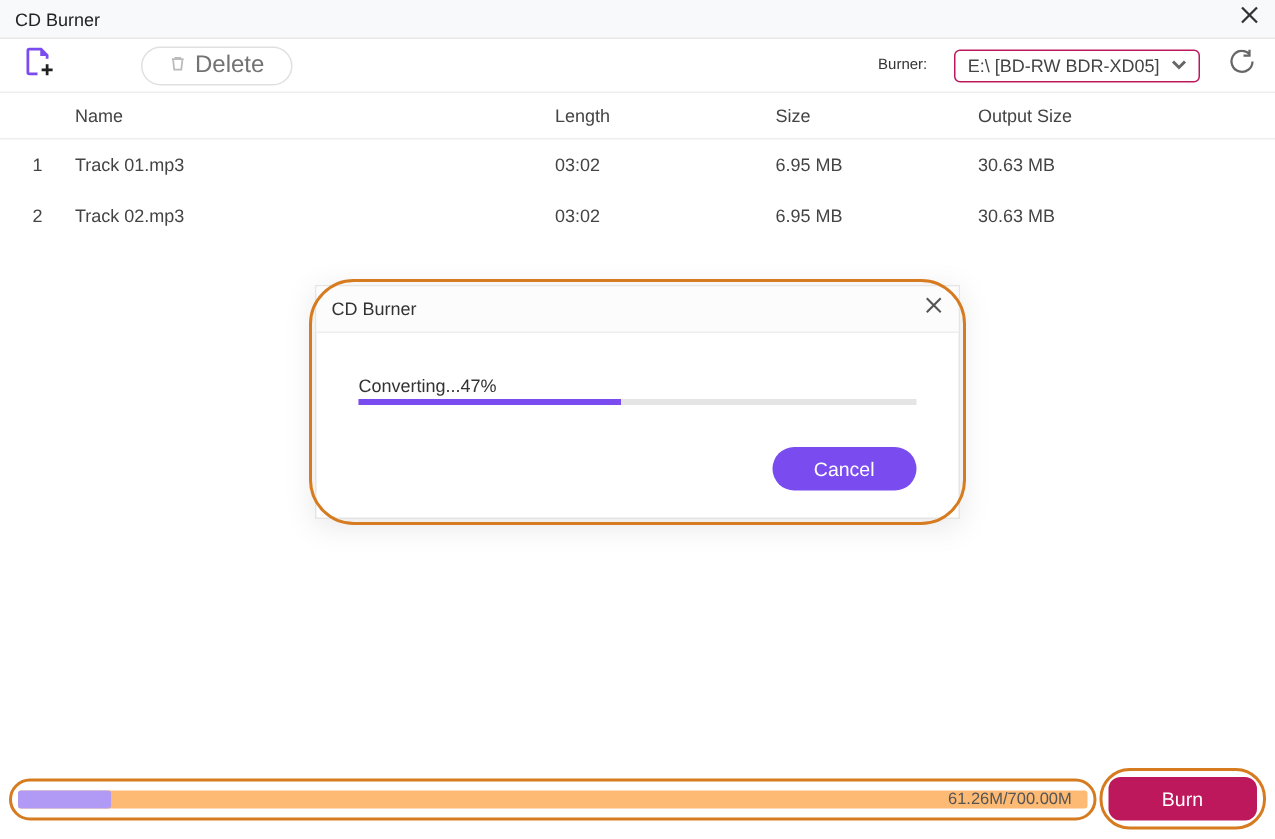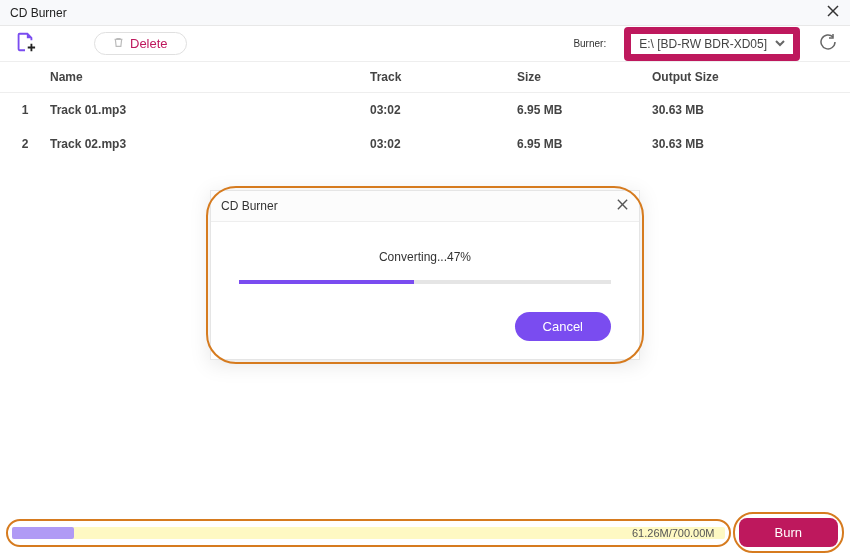--- a/index.html
+++ b/index.html
@@ -6,57 +6,57 @@
     body { background: #fff; width: 850px; height: 559px; position: relative; overflow: hidden; }
     
     .titlebar { height: 26px; background: #f8f9fb; display: flex; align-items: center; padding: 0 10px; border-bottom: 1px solid #e8e8e8; }
     .titlebar-title { font-size: 12px; color: #222; }
     .titlebar-close { margin-left: auto; cursor: pointer; }
     .titlebar-close svg { width: 14px; height: 14px; stroke: #333; stroke-width: 1.5; }
     
     .toolbar { height: 36px; display: flex; align-items: center; padding: 0 14px; border-bottom: 1px solid #eee; gap: 10px; }
     .add-btn svg { width: 22px; height: 22px; }
     .delete-btn { border: 1px solid #e0e0e0; border-radius: 14px; padding: 3px 18px; display: flex; align-items: center; gap: 6px; margin-left: 48px; cursor: pointer; }
-    .delete-btn span { font-size: 13px; color: #be185d; }
+    .delete-btn span { font-size: 16px; color: #737373; }
     .delete-icon svg { width: 11px; height: 11px; stroke: #bbb; stroke-width: 1.5; fill: none; }
     .toolbar-spacer { flex: 1; }
     .burner-label { font-size: 10px; color: #333; font-weight: 500; margin-right: 8px; }
-    .burner-select { border: 7px solid #be185d; border-radius: 4px; padding: 3px 8px; font-size: 12px; display: flex; align-items: center; gap: 8px; cursor: pointer; }
+    .burner-select { border: 1px solid #be185d; border-radius: 4px; padding: 3px 8px; font-size: 12px; display: flex; align-items: center; gap: 8px; cursor: pointer; }
     .burner-select-text { color: #444; }
     .chevron-icon svg { width: 10px; height: 10px; stroke: #666; stroke-width: 2; fill: none; }
     .refresh-btn { margin-left: 10px; cursor: pointer; }
     .refresh-btn svg { width: 16px; height: 16px; stroke: #666; stroke-width: 1.5; fill: none; }
     
-    .table { width: 100%; font-weight: bold; }
+    .table { width: 100%; }
     .thead { display: flex; padding: 8px 0; border-bottom: 1px solid #eee; font-size: 12px; color: #444; }
     .trow { display: flex; padding: 10px 0; font-size: 12px; color: #444; }
     .col-idx { width: 50px; text-align: center; }
     .col-name { width: 320px; }
     .col-length { width: 135px; }
     .col-size { width: 135px; margin-left: 12px; }
     .col-output { flex: 1; }
     
     .dialog-wrap { position: absolute; top: 190px; left: 210px; width: 430px; }
     .dialog-highlight { position: absolute; top: -4px; left: -4px; right: -4px; bottom: -4px; border: 2px solid #d67b1f; border-radius: 30px; pointer-events: none; }
     .dialog { background: #fff; border: 1px solid #e5e5e5; box-shadow: 0 4px 20px rgba(0,0,0,0.1); }
     .dialog-header { display: flex; align-items: center; padding: 6px 10px; border-bottom: 1px solid #eee; background: #fcfcfc; }
     .dialog-title { font-size: 12px; color: #333; }
     .dialog-close { margin-left: auto; cursor: pointer; }
     .dialog-close svg { width: 13px; height: 13px; stroke: #555; stroke-width: 1.5; }
     .dialog-body { padding: 28px 28px 18px 28px; }
-    .progress-row { display: flex; justify-content: center; font-size: 12px; color: #333; margin-bottom: 16px; }
+    .progress-row { display: flex; justify-content: flex-start; font-size: 12px; color: #333; margin-bottom: 2px; }
     .progress-bar { width: 100%; height: 4px; background: #e5e5e5; }
     .progress-fill { height: 100%; background: #7a4cf0; width: 47%; }
     .dialog-footer { display: flex; justify-content: flex-end; margin-top: 28px; align-items: flex-end; }
     .cancel-btn { background: #7a4cf0; color: #fff; border: none; border-radius: 16px; padding: 7px 28px; font-size: 13px; cursor: pointer; }
     
     .bottombar { position: absolute; bottom: 12px; left: 12px; right: 12px; display: flex; align-items: center; gap: 14px; }
     .capacity-wrap { flex: 1; position: relative; }
     .capacity-highlight { position: absolute; top: -8px; left: -6px; right: -6px; bottom: -8px; border: 2px solid #d67b1f; border-radius: 14px; pointer-events: none; }
-    .capacity-bar { height: 12px; background: #fef9c3; border-radius: 2px; position: relative; }
+    .capacity-bar { height: 12px; background: #fdba74; border-radius: 2px; position: relative; }
     .capacity-fill { height: 100%; background: #b09af5; width: 8.75%; border-radius: 2px; }
     .capacity-text { position: absolute; right: 10px; top: 50%; transform: translateY(-50%); font-size: 11px; color: #555; }
     .burn-wrap { position: relative; }
     .burn-highlight { position: absolute; top: -6px; left: -6px; right: -6px; bottom: -6px; border: 2px solid #d67b1f; border-radius: 20px; pointer-events: none; }
     .burn-btn { background: #be185d; color: #fff; border: none; border-radius: 8px; padding: 7px 36px; font-size: 13px; cursor: pointer; }
   </style>
 </head>
 <body>
 
 <div class="titlebar">
@@ -99,21 +99,21 @@
         <path d="M13 3a7 7 0 1 0 2 5"></path>
         <polyline points="13,0 13,4 9,4"></polyline>
       </svg>
   </span>
 </div>
 
 <div class="table">
   <div class="thead">
     <div class="col-idx"></div>
     <div class="col-name">Name</div>
-    <div class="col-length">Track</div>
+    <div class="col-length">Length</div>
     <div class="col-size">Size</div>
     <div class="col-output">Output Size</div>
   </div>
   <div id="rows">
       <div class="trow">
         <div class="col-idx">1</div>
         <div class="col-name">Track 01.mp3</div>
         <div class="col-length">03:02</div>
         <div class="col-size">6.95 MB</div>
         <div class="col-output">30.63 MB</div>

